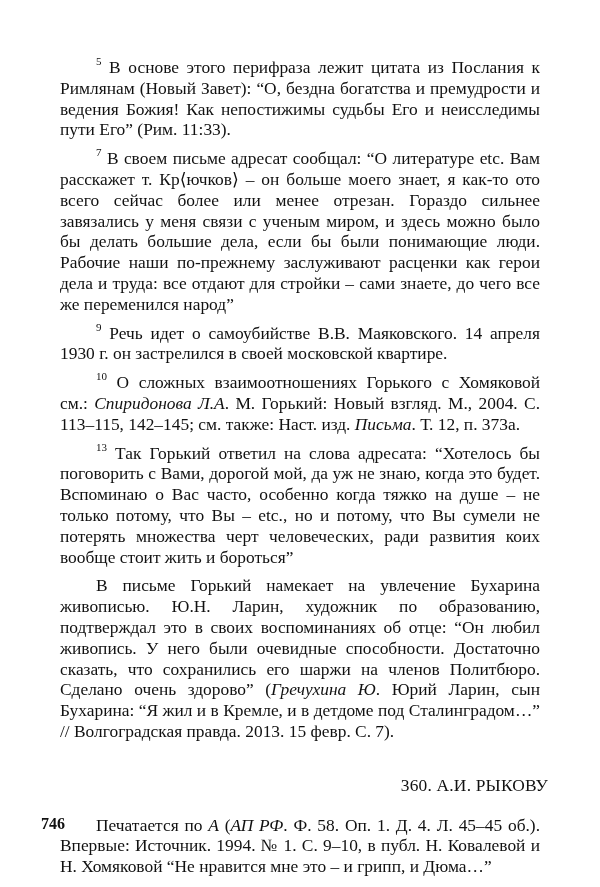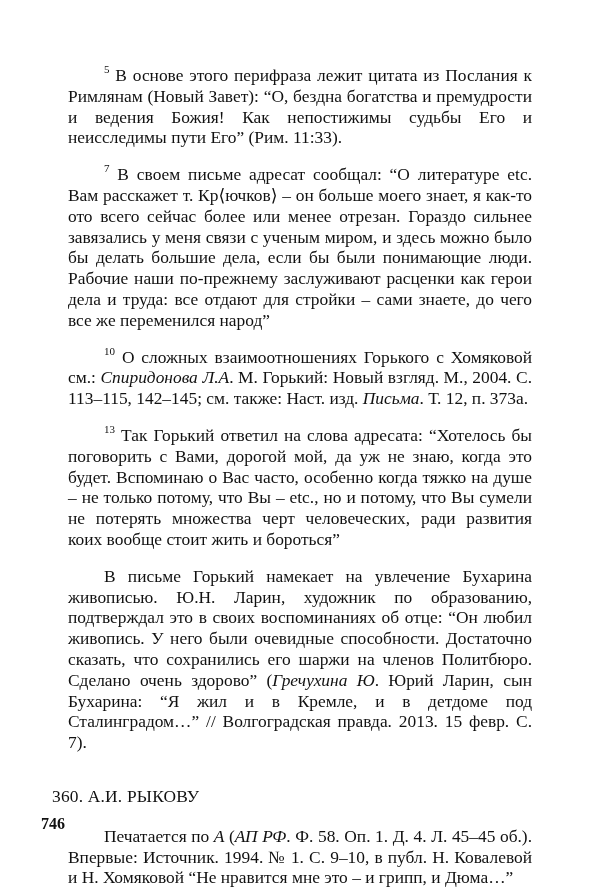--- a/index.html
+++ b/index.html
@@ -9,25 +9,25 @@
     left: 52px;
     top: 49px;
     width: 496px;
     font-family: "Liberation Serif", "DejaVu Serif", serif;
     font-size: 17.4px;
     line-height: 20.8px;
     color: #111111;
     text-align: justify;
     hyphens: manual;
   }
-  .note { margin: 16px; text-indent: 36px; }
+  .note { margin: 8px; text-indent: 36px; }
   .note sup { font-size: 11px; line-height: 0; position: relative; top: -1px; vertical-align: super; }
   .note i { }
   .heading {
-    text-align: left;
+    text-align: right;
     margin: 33px 0 0 0;
     text-indent: 0;
     letter-spacing: 0.2px;
   }
   .source { margin-top: 19px; text-indent: 36px; }
   .page-number {
     position: absolute;
     top: 815px;
     left: 0;
     width: 600px;
@@ -43,20 +43,21 @@
 <body>
 
 <div class="page">
 
   <p class="note"><sup>5</sup> <span>В основе этого перифраза лежит цитата из Послания к Римлянам (Новый Завет): “О, бездна богатства и премудрости и ведения Божия! Как непостижимы судьбы Его и неисследимы пути Его” (Рим. 11:33).</span></p>
 
 
   <p class="note"><sup>7</sup> <span>В своем письме адресат сообщал: “О литературе etc. Вам рас­скажет т. Кр⟨ючков⟩ – он больше моего знает, я как-то ото всего сей­час более или менее отрезан. Гораздо сильнее завязались у меня связи с ученым миром, и здесь можно было бы делать большие дела, если бы были понимающие люди. Рабочие наши по-прежнему заслуживают расценки как герои дела и труда: все отдают для стройки – сами знаете, до чего все же переменился народ”</span></p>
 
 
+  <p class="note"><sup>9</sup> <span>Речь идет о самоубийстве В.В. Маяковского. 14 апреля 1930 г. он застрелился в своей московской квартире.</span></p>
 
   <p class="note"><sup>10</sup> <span>О сложных взаимоотношениях Горького с Хомяковой см.: </span><i>Спи­ридонова Л.А</i><span>. М. Горький: Новый взгляд. М., 2004. С. 113–115, 142–145; см. также: Наст. изд. </span><i>Письма</i><span>. Т. 12, п. 373а.</span></p>
 
   <p class="note"><sup>13</sup> <span>Так Горький ответил на слова адресата: “Хотелось бы поговорить с Вами, дорогой мой, да уж не знаю, когда это будет. Вспоминаю о Вас часто, особенно когда тяжко на душе – не только потому, что Вы – etc., но и потому, что Вы сумели не потерять множества черт человеческих, ради развития коих вообще стоит жить и бороться”</span></p>
 
   <p class="note"><span>В письме Горький намекает на увлечение Бухарина живописью. Ю.Н. Ларин, художник по образованию, подтверждал это в своих вос­поминаниях об отце: “Он любил живопись. У него были очевидные способности. Достаточно сказать, что сохранились его шаржи на чле­нов Политбюро. Сделано очень здорово” (</span><i>Гречухина Ю</i><span>. Юрий Ларин, сын Бухарина: “Я жил и в Кремле, и в детдоме под Сталинградом…” // Волгоградская правда. 2013. 15 февр. С. 7).</span></p>
 
   <p class="note heading">360. А.И. РЫКОВУ</p>
 
   <p class="note source"><span>Печатается по </span><i>А</i><span> (</span><i>АП РФ</i><span>. Ф. 58. Оп. 1. Д. 4. Л. 45–45 об.). Впервые: Источник. 1994. № 1. С. 9–10, в публ. Н. Ковалевой и Н. Хомяковой “Не нравится мне это – и грипп, и Дюма…”</span></p>

